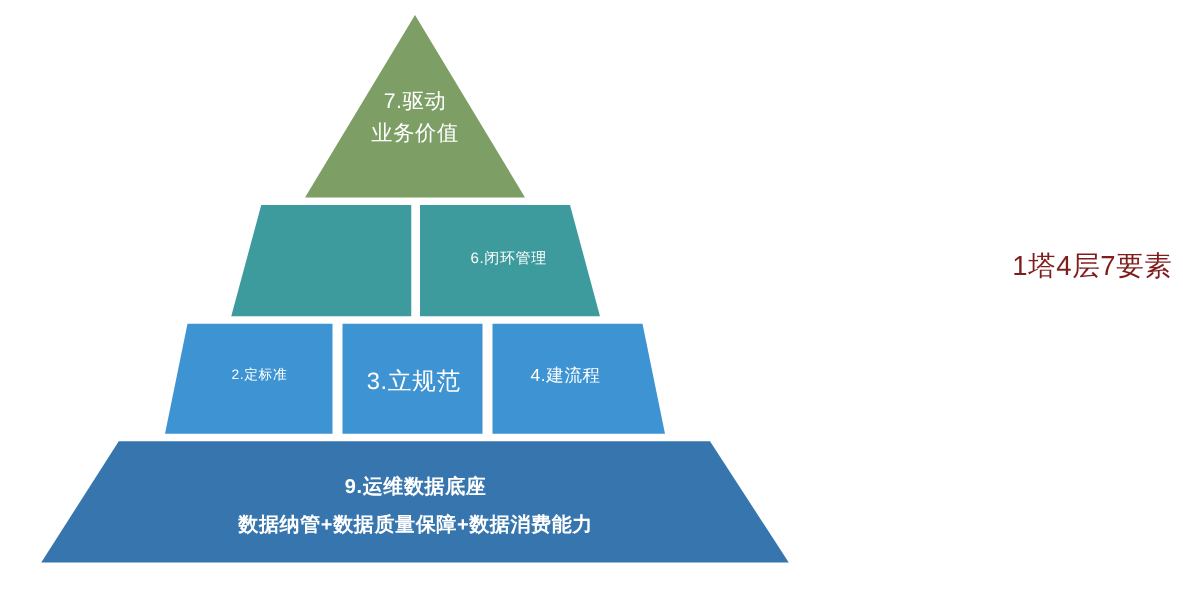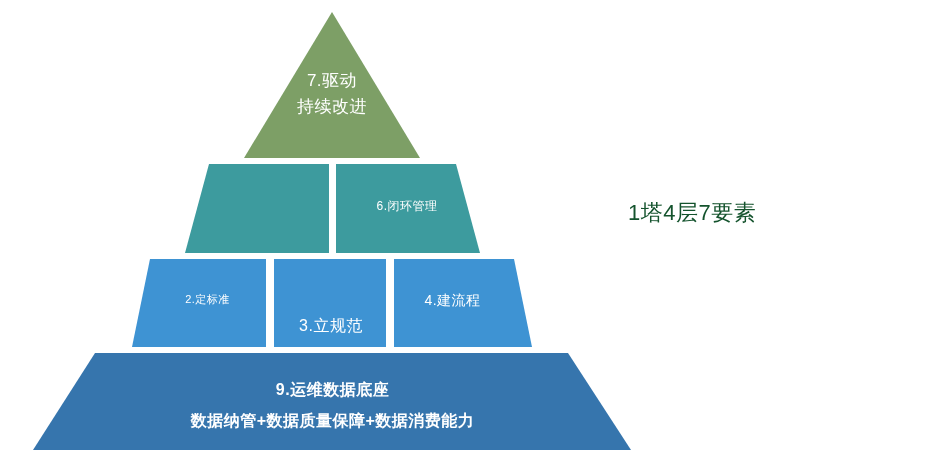--- a/index.html
+++ b/index.html
@@ -72,22 +72,21 @@
   #label-t3-a {
     left: 150px;
     top: 292px;
     width: 115px;
     font-size: 11px;
   }
   #label-t3-b {
     left: 276px;
     top: 292px;
     width: 110px;
-    font-size: 16px;
-    margin-top: 24px;
+    font-size: 19px;
   }
   #label-t3-c {
     left: 395px;
     top: 292px;
     width: 115px;
     font-size: 14px;
   }
 
   
   #label-base {
@@ -100,24 +99,24 @@
   }
   #label-base .base-line1 { display: block; }
   #label-base .base-line2 { display: block; }
 
   
   #caption {
     position: absolute;
     left: 628px;
     top: 196px;
     width: 310px;
-    color: #14532d;
+    color: #7f1d1d;
     font-size: 22px;
     line-height: 33px;
-    text-align: left;
+    text-align: right;
     letter-spacing: 0.5px;
   }
   #caption .caption-line {
     display: block;
     white-space: nowrap;
   }
 </style>
 </head>
 <body>
 
@@ -133,21 +132,21 @@
 
       <polygon points="150,259 266,259 266,347 132,347" fill="#3e93d3"></polygon>
       <polygon points="274,259 386,259 386,347 274,347" fill="#3e93d3"></polygon>
       <polygon points="394,259 514,259 532,347 394,347" fill="#3e93d3"></polygon>
 
       <polygon points="95,353 568,353 631,450 33,450" fill="#3675ad"></polygon>
     </svg>
 
     <div class="tier-label" id="label-apex">
       <span>7.驱动</span><br>
-      <span>持续改进</span>
+      <span>业务价值</span>
     </div>
 
     <div class="tier-label" id="label-t2-right">6.闭环管理</div>
 
     <div class="tier-label" id="label-t3-a">2.定标准</div>
     <div class="tier-label" id="label-t3-b">3.立规范</div>
     <div class="tier-label" id="label-t3-c">4.建流程</div>
 
     <div class="tier-label" id="label-base">
       <span class="base-line1">9.运维数据底座</span>

